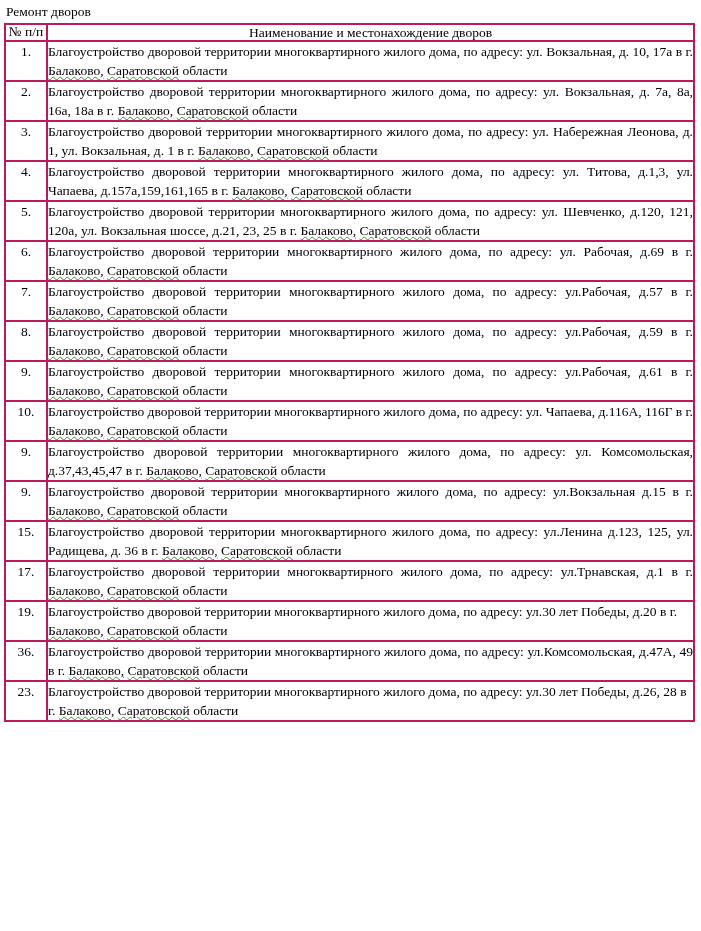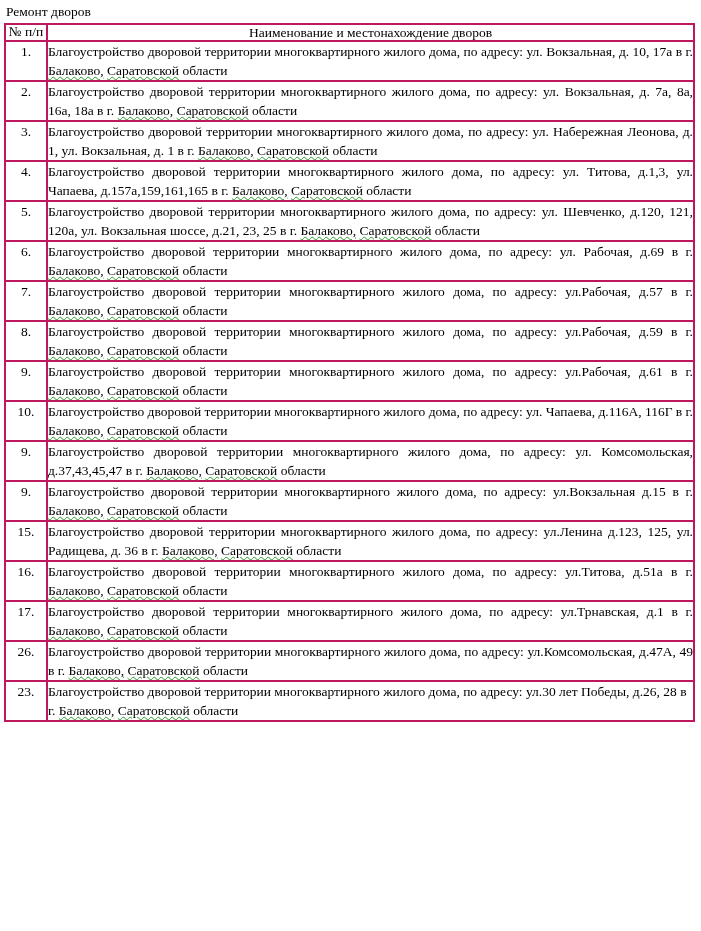--- a/index.html
+++ b/index.html
@@ -151,29 +151,29 @@
         </tr>
         <tr>
           <td class="num">9.</td>
           <td class="name">Благоустройство дворовой территории многоквартирного жилого дома, по адресу: <span class="spell">ул.Вокзальная</span> д.15 в г. <span class="grammar">Балаково,</span> <span class="grammar">Саратовской</span> области</td>
         </tr>
         <tr>
           <td class="num">15.</td>
           <td class="name">Благоустройство дворовой территории многоквартирного жилого дома, по адресу: <span class="spell">ул.Ленина</span> д.123, 125, ул. <span class="spell">Радищева,</span> д. 36 в г. <span class="grammar">Балаково,</span> <span class="grammar">Саратовской</span> области</td>
         </tr>
         <tr>
-          <td class="num">16.</td>
-          <td class="name">Благоустройство дворовой территории многоквартирного жилого дома, по адресу: <span class="spell">ул.Титова,</span> д.51а в г. <span class="grammar">Балаково,</span> <span class="grammar">Саратовской</span> области</td>
-        </tr>
-        <tr>
           <td class="num">17.</td>
           <td class="name">Благоустройство дворовой территории многоквартирного жилого дома, по адресу: <span class="spell">ул.Трнавская,</span> д.1 в г. <span class="grammar">Балаково,</span> <span class="grammar">Саратовской</span> области</td>
         </tr>
         <tr>
-          <td class="num">26.</td>
+          <td class="num">19.</td>
+          <td class="name nojust">Благоустройство дворовой территории многоквартирного жилого дома, по адресу:  ул.30 лет Победы, д.20 в г. <span class="grammar">Балаково,</span> <span class="grammar">Саратовской</span> области</td>
+        </tr>
+        <tr>
+          <td class="num">36.</td>
           <td class="name">Благоустройство дворовой территории многоквартирного жилого дома, по адресу: <span class="spell">ул.Комсомольская,</span> д.47А, 49 в г. <span class="grammar">Балаково,</span> <span class="grammar">Саратовской</span> области</td>
         </tr>
         <tr class="clip-last">
           <td class="num">23.</td>
           <td class="name nojust">Благоустройство дворовой территории многоквартирного жилого дома, по адресу:  ул.30 лет Победы, д.26, 28 в г. <span class="grammar">Балаково,</span> <span class="grammar">Саратовской</span> области</td>
         </tr>
       </tbody>
   </table>
 
 </div>

